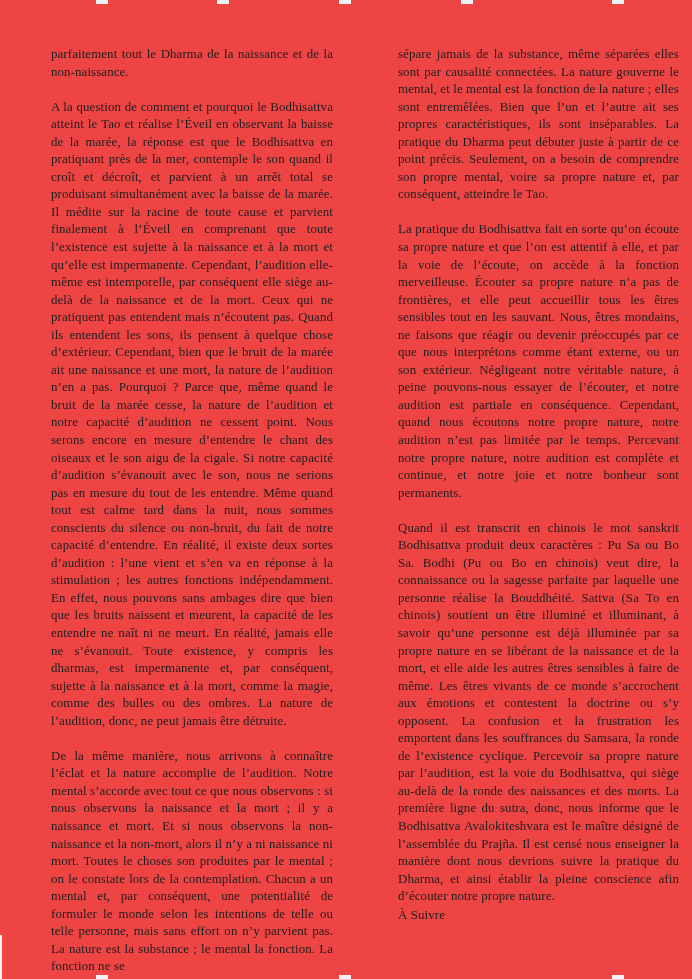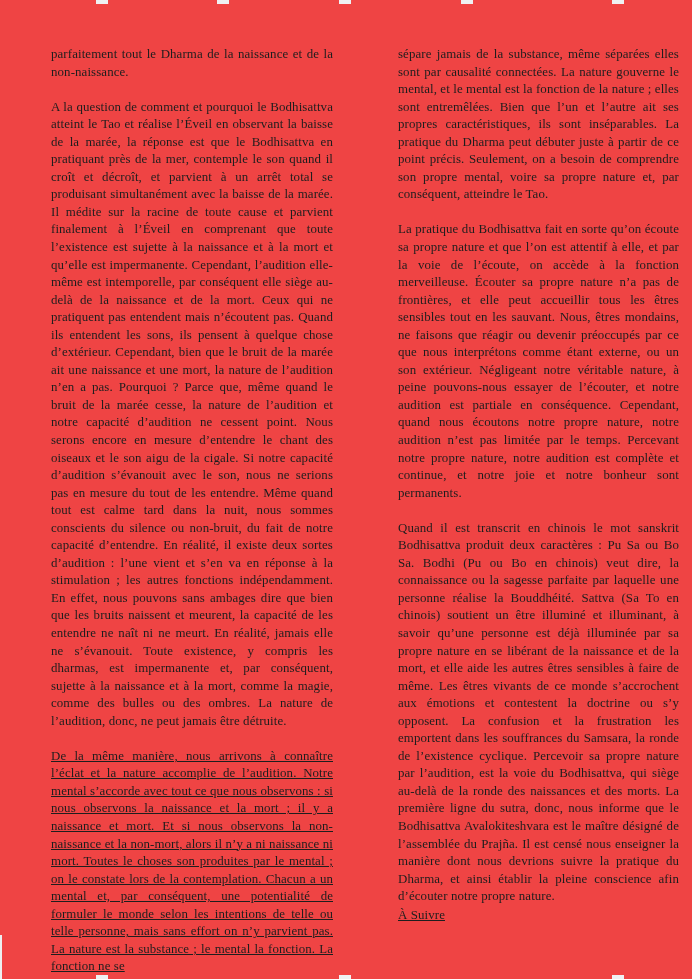--- a/index.html
+++ b/index.html
@@ -22,21 +22,20 @@
     font-size: 12.9px;
     line-height: 17.55px;
     color: #1e1e1e;
     letter-spacing: 0.1px;
   }
   .col p {
     margin: 0 0 17.5px 0;
   }
   .col p:last-child {
     margin-bottom: 0;
-    text-decoration: underline;
   }
   .col-left {
     left: 51px;
     width: 282px;
   }
   .col-right {
     left: 378px;
     width: 281px;
     margin-left: 20px;
   }

